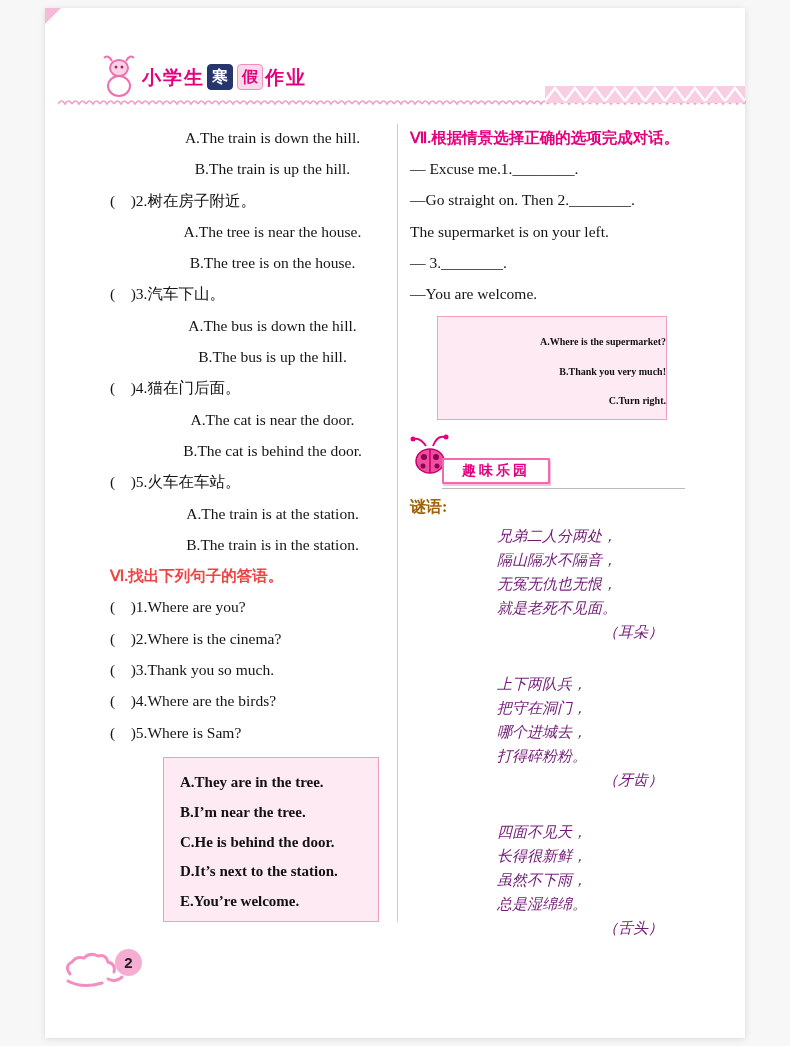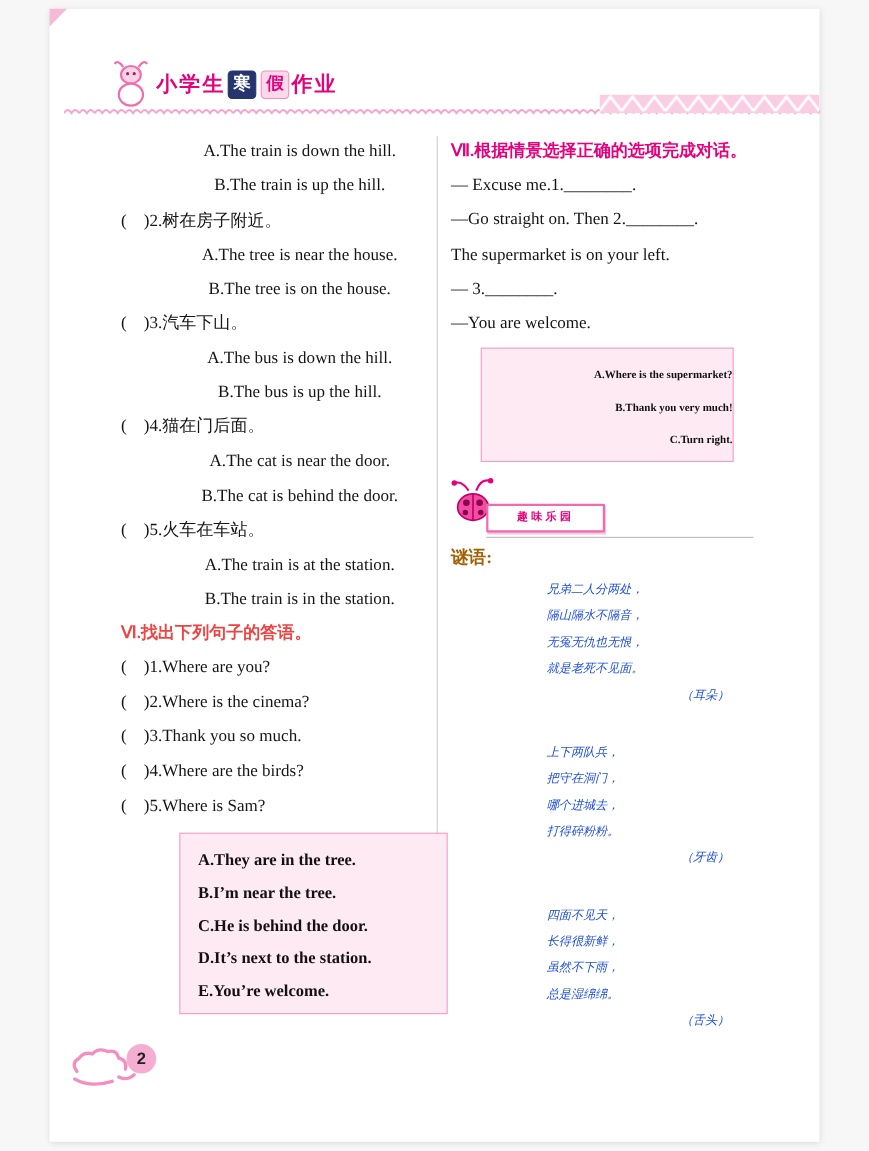--- a/index.html
+++ b/index.html
@@ -15,37 +15,37 @@
   .tbox.light{background:#fbd8ea;color:#e5007d;border:1px solid #ef8fc0;}
   .wave{position:absolute;left:58px;top:93px;}
   .zigzag{position:absolute;left:545px;top:86px;}
 
   
   .divider{position:absolute;left:397px;top:124px;width:1px;height:798px;background:#cccccc;}
   .col-left{position:absolute;left:110px;top:122px;width:280px;font-size:15.5px;color:#141414;}
   .line{height:31.3px;line-height:31.3px;white-space:pre;}
   .line.opt{padding-left:45px;text-align:center;}
   .line.head{color:#ef4444;font-weight:bold;}
-  .answer-box{position:absolute;left:163px;top:757px;width:244px;height:165px;box-sizing:border-box;background:#fdeaf3;border:1px solid #f19ec7;padding:10px 0 0 16px;}
+  .answer-box{position:absolute;left:163px;top:757px;width:216px;height:165px;box-sizing:border-box;background:#fdeaf3;border:1px solid #f19ec7;padding:10px 0 0 16px;}
   .answer-box .bline{height:29.8px;line-height:29.8px;font-size:15px;font-weight:bold;white-space:pre;color:#111111;}
 
   .heading-right{position:absolute;left:410px;top:122px;width:280px;height:31px;line-height:31px;font-size:15.5px;font-weight:bold;color:#e5007d;white-space:nowrap;}
   .dialogue{position:absolute;left:410px;top:153px;width:280px;font-size:15.5px;color:#141414;}
   .option-box{position:absolute;left:437px;top:316px;width:230px;height:104px;box-sizing:border-box;background:#fdeaf3;border:1px solid #f19ec7;padding:10px 0 0 14px;}
   .option-box .bline{height:29.5px;line-height:29.5px;font-size:10px;font-weight:bold;white-space:pre;color:#111111;text-align:right;}
 
   
   .ladybug{position:absolute;left:406px;top:433px;}
-  .banner{position:absolute;left:442px;top:458px;width:104px;height:22px;line-height:22px;background:#ffffff;border:2px solid #f06aae;border-radius:1px;color:#e5007d;font-weight:bold;font-size:10px;text-align:center;letter-spacing:3px;box-shadow:1px 2px 0 #f8c3dd;}
+  .banner{position:absolute;left:442px;top:458px;width:104px;height:22px;line-height:22px;background:#ffffff;border:2px solid #f06aae;border-radius:1px;color:#e5007d;font-weight:bold;font-size:14px;text-align:center;letter-spacing:3px;box-shadow:1px 2px 0 #f8c3dd;}
   .banner::before,.banner::after{content:"";position:absolute;top:7px;width:10px;height:10px;background:#f6b0d4;z-index:-1;}
   .banner::before{left:-7px;transform:skewY(-18deg);}
   .banner::after{right:-7px;transform:skewY(18deg);}
   .fun-line{position:absolute;left:442px;top:488px;width:243px;height:1px;background:#bbbbbb;}
   .riddle-label{position:absolute;left:410px;top:497px;font-size:16px;font-weight:bold;color:#a16207;}
-  .riddles{position:absolute;left:497px;top:524px;width:176px;font-size:11px;color:#1d4ed8;font-style:italic;font-family:Liberation Serif, serif;}
+  .riddles{position:absolute;left:497px;top:524px;width:176px;font-size:15px;color:#701a75;font-style:italic;font-family:Liberation Serif, serif;}
   .riddle{margin-bottom:28px;}
   .riddle .rline{height:24px;line-height:24px;white-space:pre;}
   .riddle .ranswer{height:24px;line-height:24px;text-align:right;padding-right:10px;}
 
   
   .cloud{position:absolute;left:62px;top:948px;}
   .pagenum{position:absolute;left:115px;top:949px;width:27px;height:27px;border-radius:50%;background:#f5aed2;color:#222222;font-size:15px;font-weight:bold;text-align:center;line-height:27px;font-family:"Liberation Sans",sans-serif;}
 </style>
 </head>
 <body>

